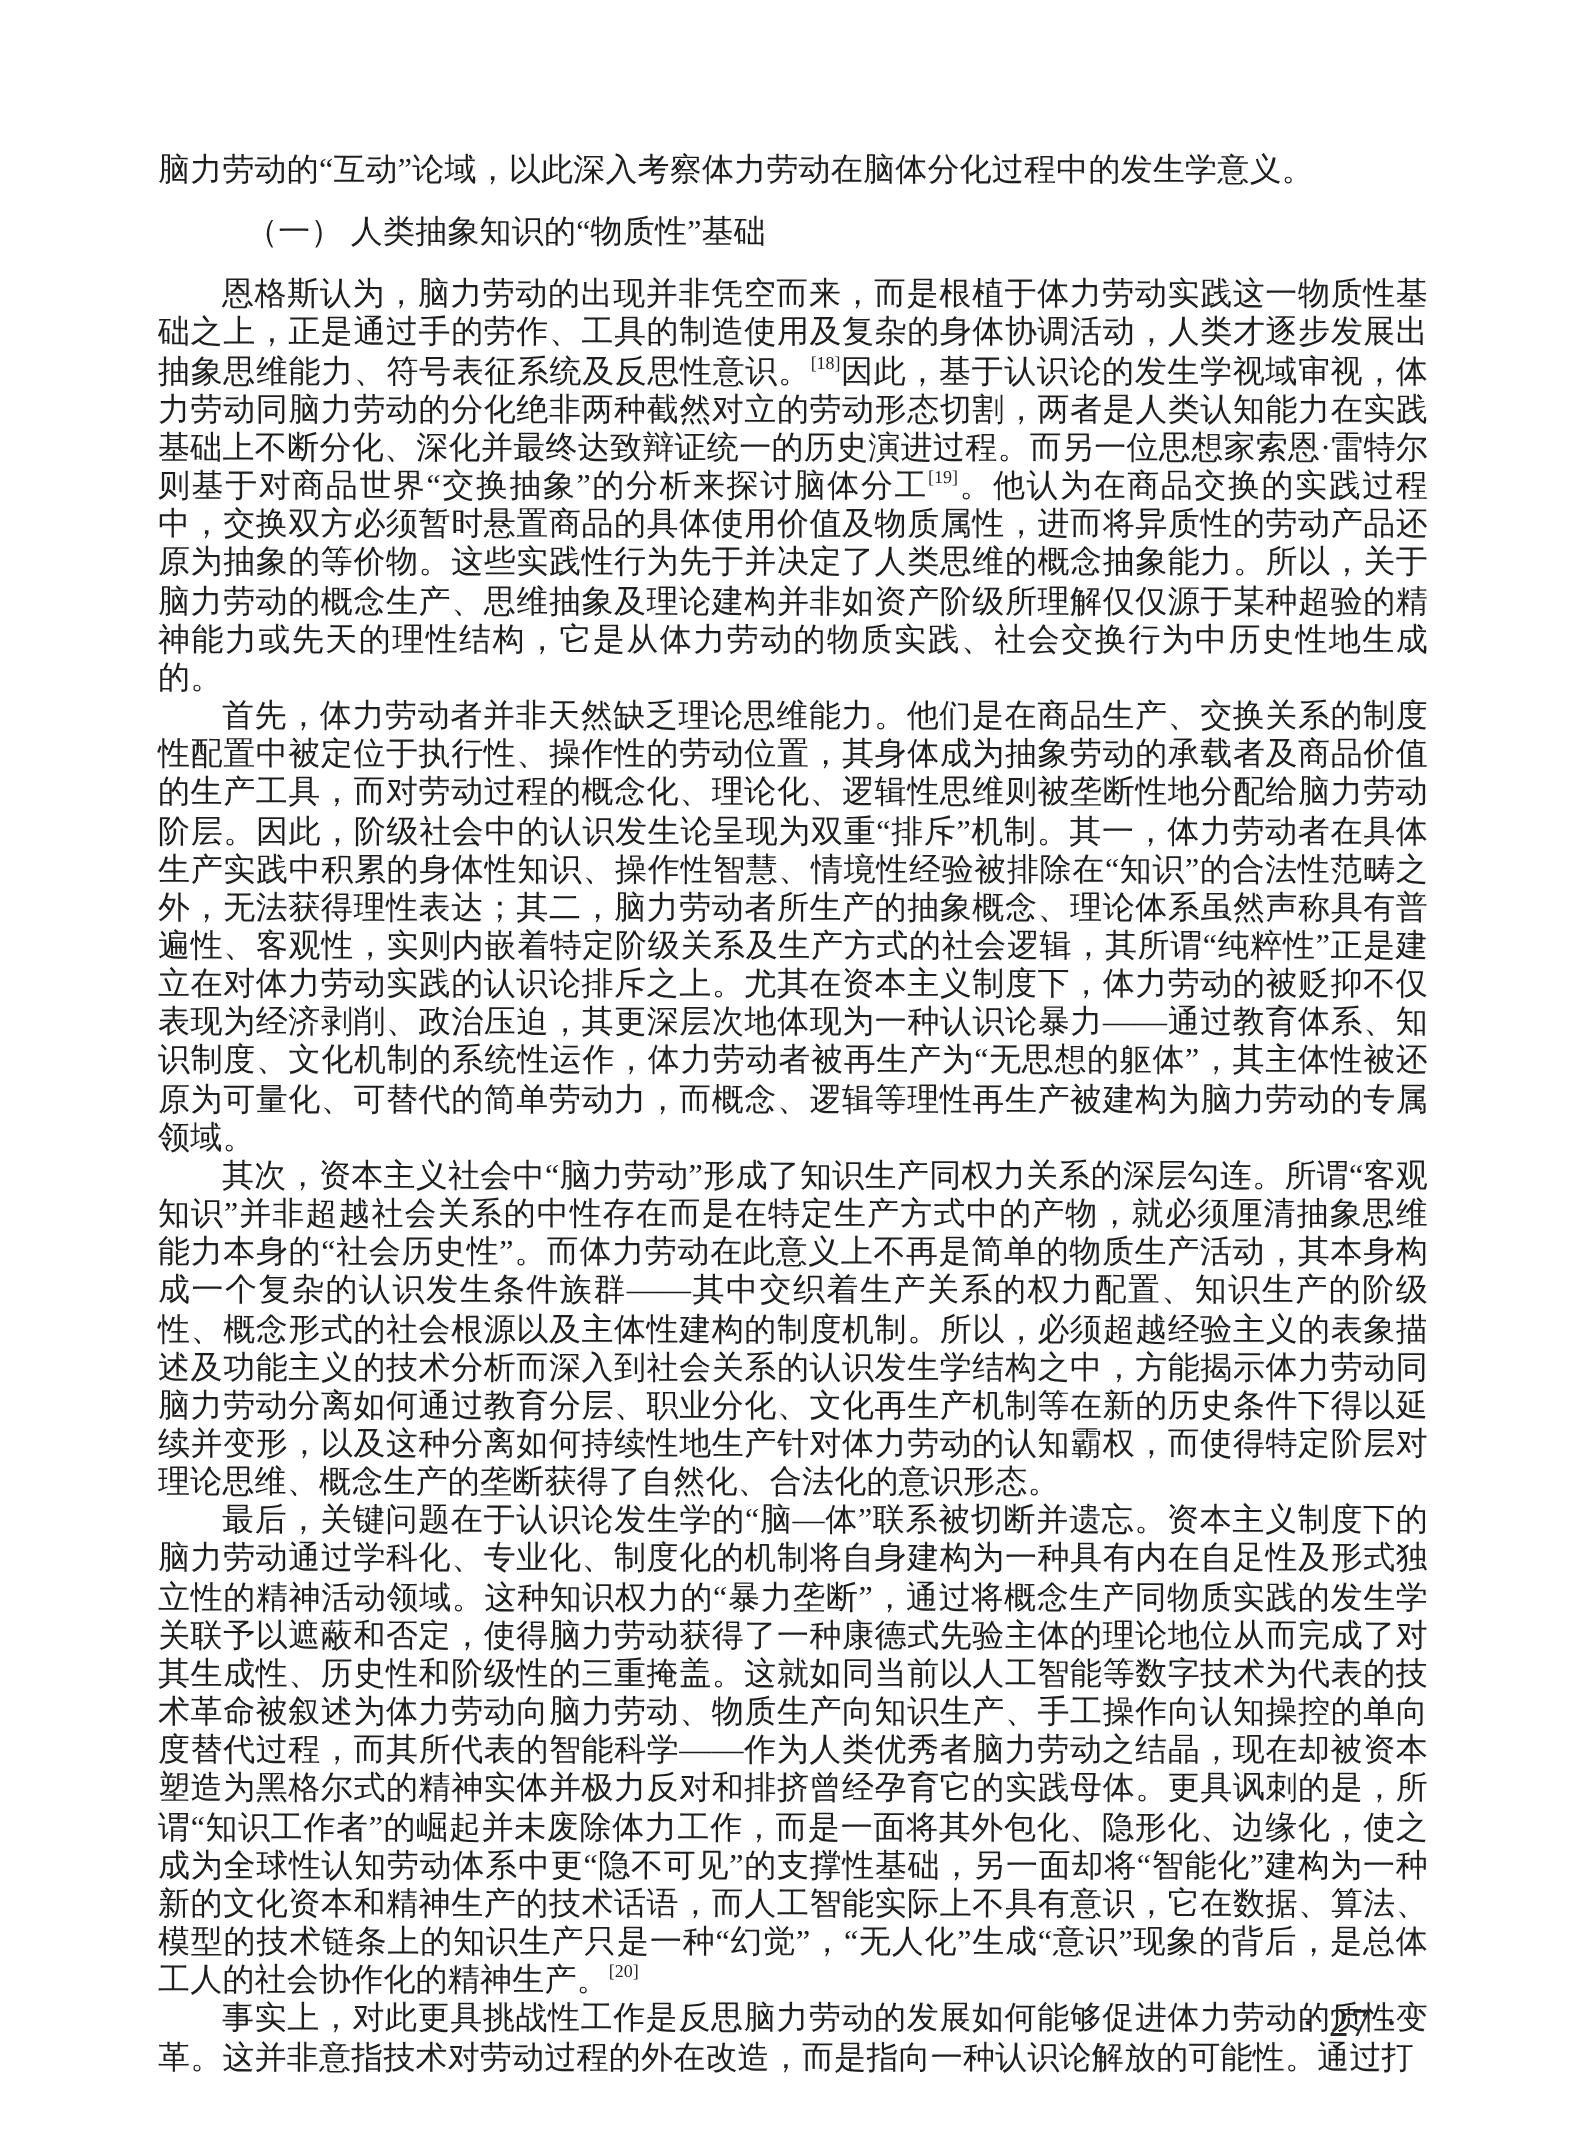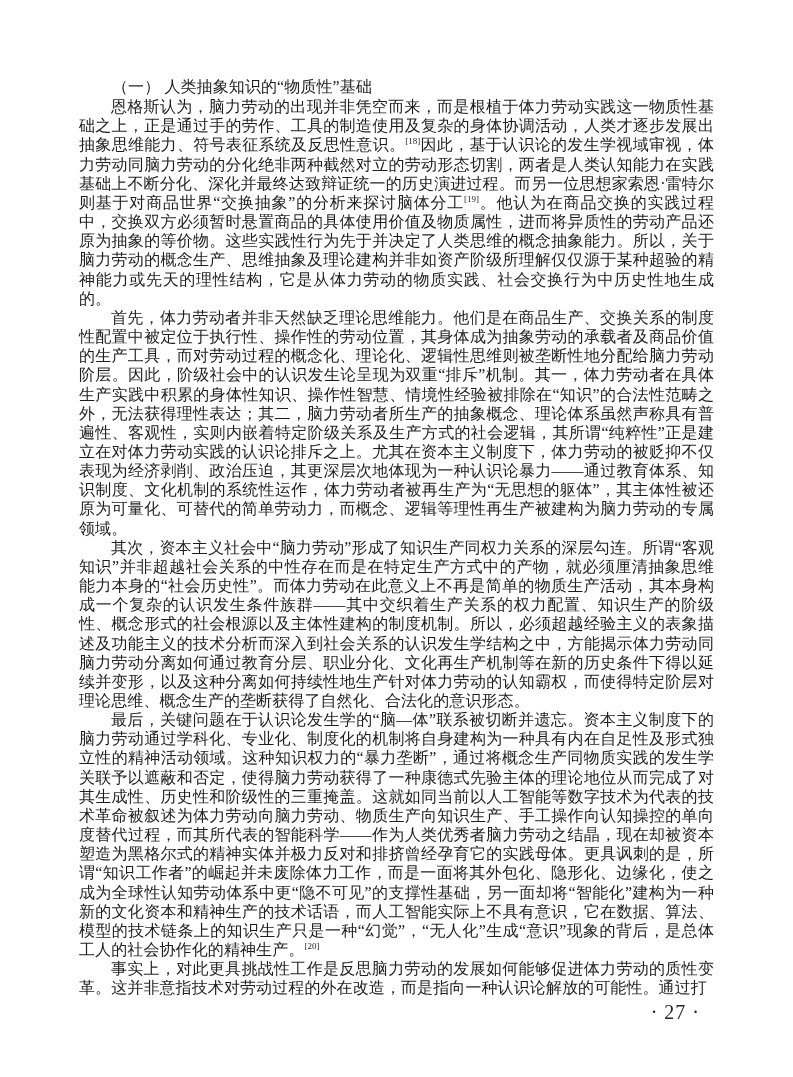--- a/index.html
+++ b/index.html
@@ -35,21 +35,21 @@
     margin: 0;
     padding: 0;
     text-indent: 2em;
     font-weight: normal;
     font-size: 16px;
   }
   .para.no-indent {
     text-indent: 0;
   }
   .heading {
-    margin: 1px;
+    margin: 12px;
     padding: 0;
     text-indent: 2em;
     font-weight: normal;
     font-size: 16px;
   }
   sup.ref {
     font-size: 9px;
     line-height: 0;
     vertical-align: super;
     letter-spacing: 0;
@@ -62,20 +62,21 @@
     letter-spacing: 1px;
     color: #262626;
   }
 </style>
 </head>
 <body>
 
 <div class="page">
   <main class="text-block">
 
+    <p class="para no-indent">脑力劳动的“互动”论域，以此深入考察体力劳动在脑体分化过程中的发生学意义。</p>
 
     <h2 class="heading">（一） 人类抽象知识的“物质性”基础</h2>
 
     <p class="para"><span>恩格斯认为，脑力劳动的出现并非凭空而来，而是根植于体力劳动实践这一物质性基础之上，正是通过手的劳作、工具的制造使用及复杂的身体协调活动，人类才逐步发展出抽象思维能力、符号表征系统及反思性意识。</span><sup class="ref">[18]</sup><span>因此，基于认识论的发生学视域审视，体力劳动同脑力劳动的分化绝非两种截然对立的劳动形态切割，两者是人类认知能力在实践基础上不断分化、深化并最终达致辩证统一的历史演进过程。而另一位思想家索恩·雷特尔则基于对商品世界“交换抽象”的分析来探讨脑体分工</span><sup class="ref">[19]</sup><span>。他认为在商品交换的实践过程中，交换双方必须暂时悬置商品的具体使用价值及物质属性，进而将异质性的劳动产品还原为抽象的等价物。这些实践性行为先于并决定了人类思维的概念抽象能力。所以，关于脑力劳动的概念生产、思维抽象及理论建构并非如资产阶级所理解仅仅源于某种超验的精神能力或先天的理性结构，它是从体力劳动的物质实践、社会交换行为中历史性地生成的。</span></p>
 
     <p class="para">首先，体力劳动者并非天然缺乏理论思维能力。他们是在商品生产、交换关系的制度性配置中被定位于执行性、操作性的劳动位置，其身体成为抽象劳动的承载者及商品价值的生产工具，而对劳动过程的概念化、理论化、逻辑性思维则被垄断性地分配给脑力劳动阶层。因此，阶级社会中的认识发生论呈现为双重“排斥”机制。其一，体力劳动者在具体生产实践中积累的身体性知识、操作性智慧、情境性经验被排除在“知识”的合法性范畴之外，无法获得理性表达；其二，脑力劳动者所生产的抽象概念、理论体系虽然声称具有普遍性、客观性，实则内嵌着特定阶级关系及生产方式的社会逻辑，其所谓“纯粹性”正是建立在对体力劳动实践的认识论排斥之上。尤其在资本主义制度下，体力劳动的被贬抑不仅表现为经济剥削、政治压迫，其更深层次地体现为一种认识论暴力——通过教育体系、知识制度、文化机制的系统性运作，体力劳动者被再生产为“无思想的躯体”，其主体性被还原为可量化、可替代的简单劳动力，而概念、逻辑等理性再生产被建构为脑力劳动的专属领域。</p>
 
     <p class="para">其次，资本主义社会中“脑力劳动”形成了知识生产同权力关系的深层勾连。所谓“客观知识”并非超越社会关系的中性存在而是在特定生产方式中的产物，就必须厘清抽象思维能力本身的“社会历史性”。而体力劳动在此意义上不再是简单的物质生产活动，其本身构成一个复杂的认识发生条件族群——其中交织着生产关系的权力配置、知识生产的阶级性、概念形式的社会根源以及主体性建构的制度机制。所以，必须超越经验主义的表象描述及功能主义的技术分析而深入到社会关系的认识发生学结构之中，方能揭示体力劳动同脑力劳动分离如何通过教育分层、职业分化、文化再生产机制等在新的历史条件下得以延续并变形，以及这种分离如何持续性地生产针对体力劳动的认知霸权，而使得特定阶层对理论思维、概念生产的垄断获得了自然化、合法化的意识形态。</p>
 
     <p class="para"><span>最后，关键问题在于认识论发生学的“脑—体”联系被切断并遗忘。资本主义制度下的脑力劳动通过学科化、专业化、制度化的机制将自身建构为一种具有内在自足性及形式独立性的精神活动领域。这种知识权力的“暴力垄断”，通过将概念生产同物质实践的发生学关联予以遮蔽和否定，使得脑力劳动获得了一种康德式先验主体的理论地位从而完成了对其生成性、历史性和阶级性的三重掩盖。这就如同当前以人工智能等数字技术为代表的技术革命被叙述为体力劳动向脑力劳动、物质生产向知识生产、手工操作向认知操控的单向度替代过程，而其所代表的智能科学——作为人类优秀者脑力劳动之结晶，现在却被资本塑造为黑格尔式的精神实体并极力反对和排挤曾经孕育它的实践母体。更具讽刺的是，所谓“知识工作者”的崛起并未废除体力工作，而是一面将其外包化、隐形化、边缘化，使之成为全球性认知劳动体系中更“隐不可见”的支撑性基础，另一面却将“智能化”建构为一种新的文化资本和精神生产的技术话语，而人工智能实际上不具有意识，它在数据、算法、模型的技术链条上的知识生产只是一种“幻觉”，“无人化”生成“意识”现象的背后，是总体工人的社会协作化的精神生产。</span><sup class="ref">[20]</sup></p>

